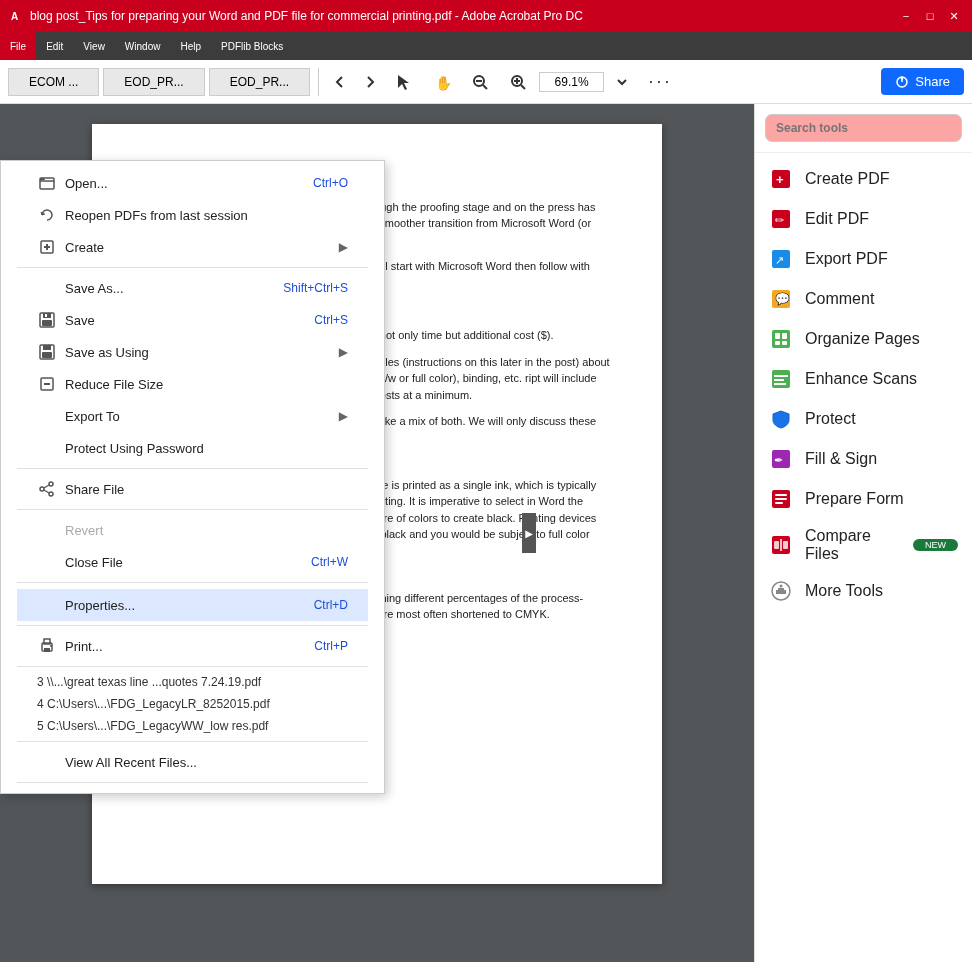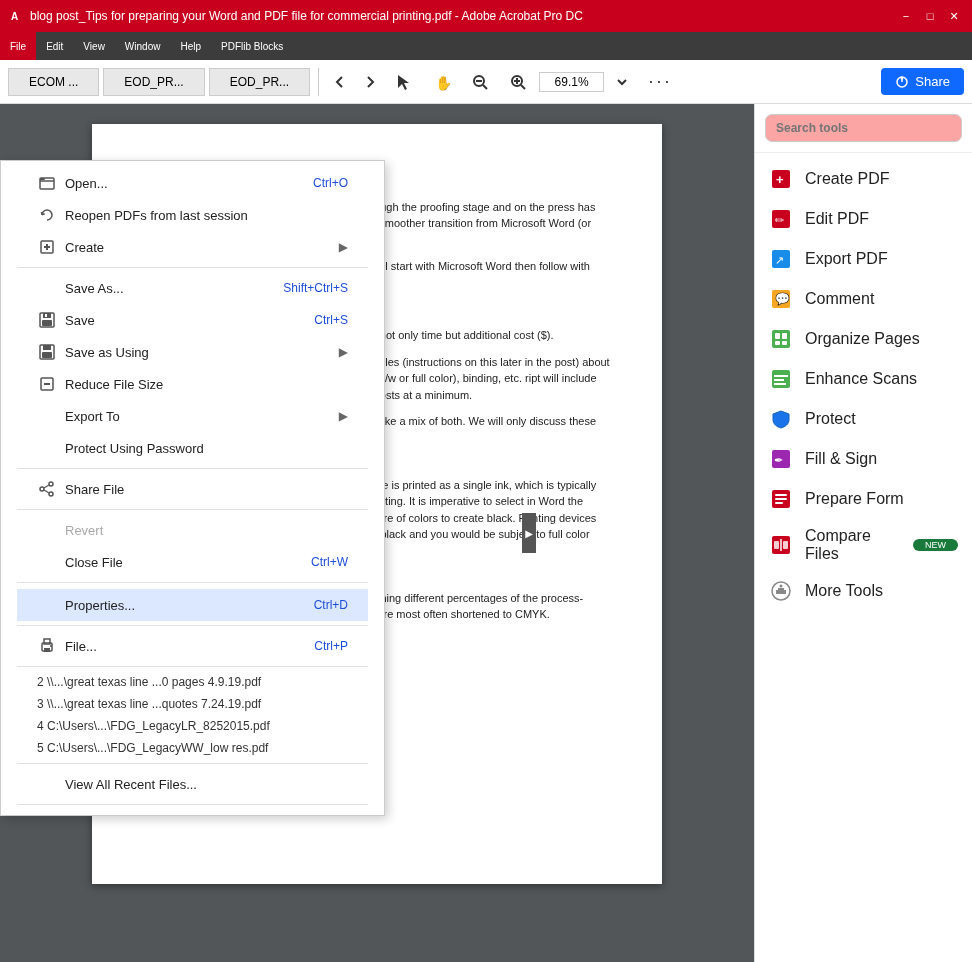--- a/index.html
+++ b/index.html
@@ -638,28 +638,27 @@
     <div class="fm-item">
       <div class="fm-item-left">
         <span class="fm-icon">
           <svg width="16" height="16" viewBox="0 0 16 16">
               <rect x="3" y="5" width="10" height="8" rx="1" fill="none" stroke="#555" stroke-width="1.5"></rect>
               <rect x="5" y="1" width="6" height="5" fill="none" stroke="#555" stroke-width="1.5"></rect>
               <rect x="5" y="10" width="6" height="4" fill="#555" rx="0"></rect>
               <circle cx="12" cy="8" r="1" fill="#555"></circle>
             </svg>
         </span>
-        <span>File...</span>
+        <span>Print...</span>
       </div>
       <span class="fm-shortcut">Ctrl+P</span>
     </div>
 
     <div class="fm-divider"></div>
 
-    <div class="fm-recent">2 \\...\great texas line ...0 pages 4.9.19.pdf</div>
     <div class="fm-recent">3 \\...\great texas line ...quotes 7.24.19.pdf</div>
     <div class="fm-recent">4 C:\Users\...\FDG_LegacyLR_8252015.pdf</div>
     <div class="fm-recent">5 C:\Users\...\FDG_LegacyWW_low res.pdf</div>
 
     <div class="fm-divider"></div>
 
     <div class="fm-item">
       <div class="fm-item-left">
         <span class="fm-icon"></span>
         <span>View All Recent Files...</span>

